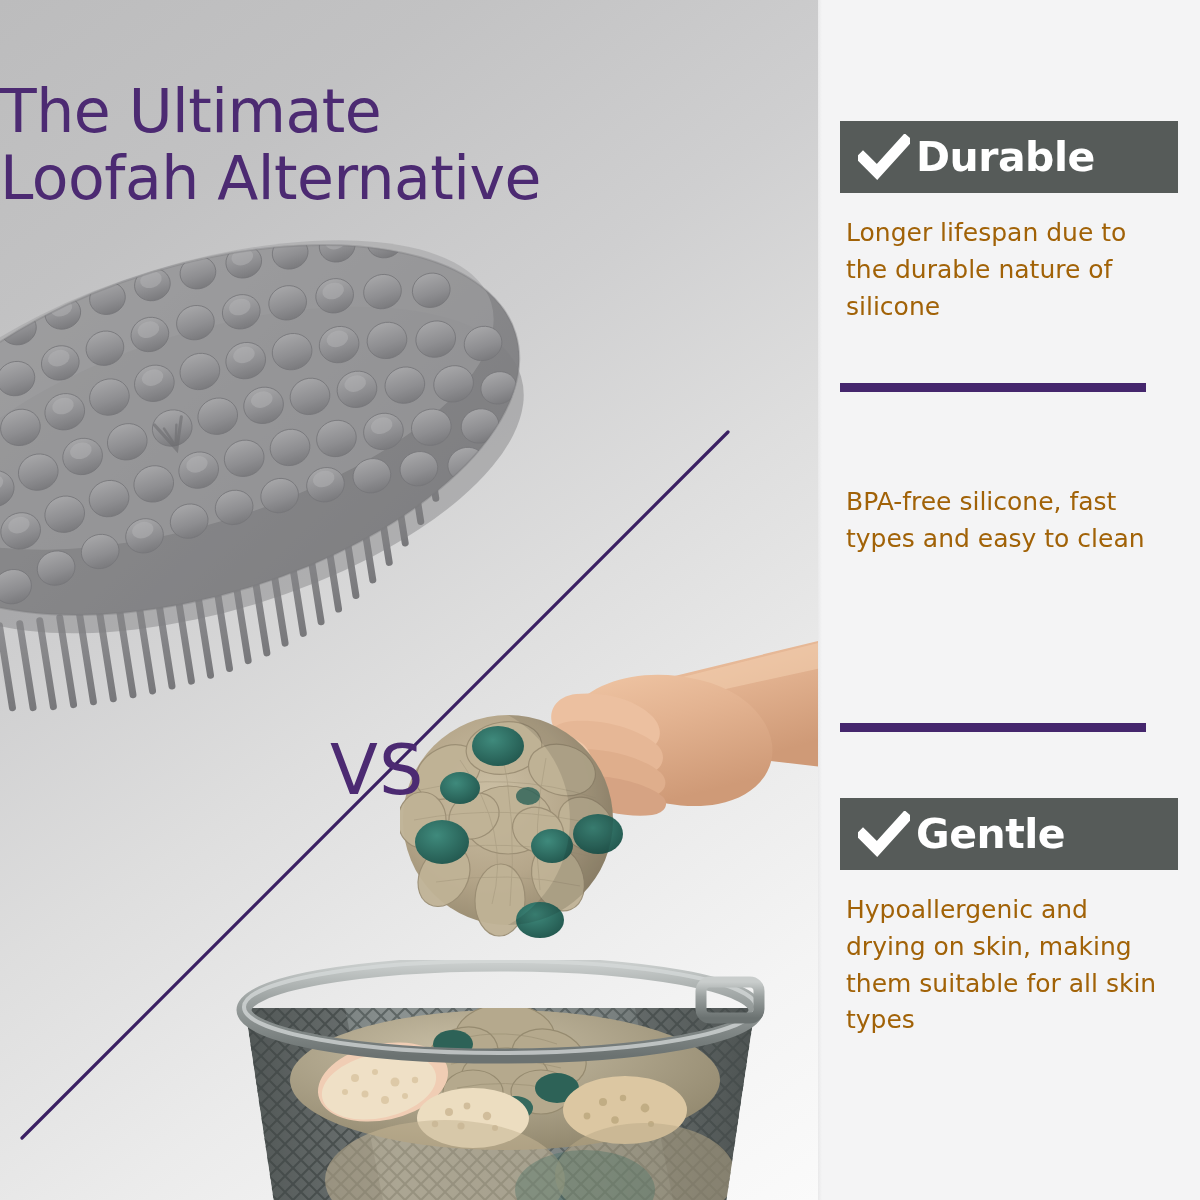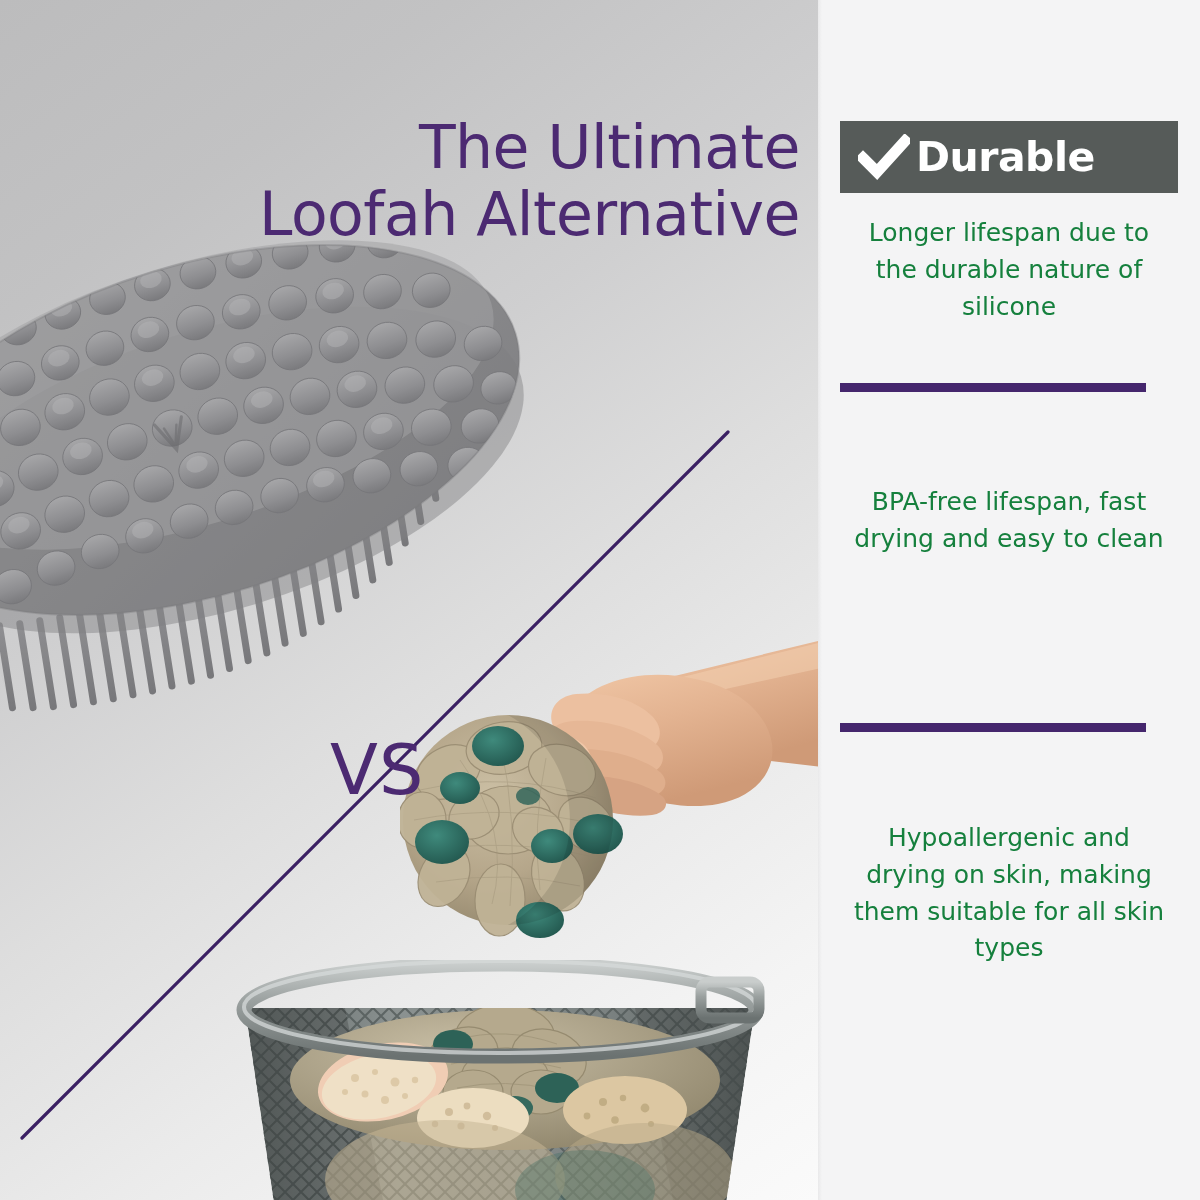--- a/index.html
+++ b/index.html
@@ -43,23 +43,22 @@
     left: 0; top: 0;
     width: 818px; height: 1200px;
     pointer-events: none;
   }
 
   
   #title-block {
     position: absolute;
     left: 0; top: 78px;
     width: 800px;
-    text-align: right;
+    text-align: left;
     z-index: 40;
-    margin-top: 36px;
   }
   #title-block .line {
     font-family: "DejaVu Sans", sans-serif;
     font-size: 60px;
     line-height: 1.12;
     letter-spacing: -0.5px;
     color: #4c2a72;
     font-weight: 400;
     white-space: nowrap;
   }
@@ -135,25 +134,25 @@
     font-size: 41px;
     line-height: 1;
     color: #ffffff;
     letter-spacing: -0.5px;
     padding-right: 16px;
     white-space: nowrap;
     font-weight: bold;
   }
   .feature-desc {
     margin-top: 22px;
-    text-align: center;
+    text-align: left;
     font-family: "DejaVu Sans", sans-serif;
     font-size: 25px;
     line-height: 1.47;
-    color: #15803d;
+    color: #a16207;
     padding: 0 6px;
   }
   .feature-rule {
     position: absolute;
     left: 22px;
     width: 306px;
     height: 9px;
     background: #45266d;
   }
 
@@ -573,24 +572,30 @@
           <path d="M5 24 L19 38 L47 7" fill="none" stroke="#ffffff" stroke-width="11" stroke-linecap="square" stroke-linejoin="miter"></path>
         </svg>
         <span class="feature-title">Durable</span>
       </div>
       <div class="feature-desc">Longer lifespan due to the durable nature of silicone</div>
     </div>
 
     <div class="feature-rule" style="top:383px;"></div>
 
     <div class="feature-block" style="top:462px;">
-      <div class="feature-desc">BPA-free lifespan, fast drying and easy to clean</div>
+      <div class="feature-desc">BPA-free silicone, fast types and easy to clean</div>
     </div>
 
     <div class="feature-rule" style="top:723px;"></div>
 
     <div class="feature-block" style="top:798px;">
+      <div class="feature-banner">
+        <svg class="check-icon" viewBox="0 0 52 46" xmlns="http://www.w3.org/2000/svg">
+          <path d="M5 24 L19 38 L47 7" fill="none" stroke="#ffffff" stroke-width="11" stroke-linecap="square" stroke-linejoin="miter"></path>
+        </svg>
+        <span class="feature-title">Gentle</span>
+      </div>
       <div class="feature-desc">Hypoallergenic and drying on skin, making them suitable for all skin types</div>
     </div>
 
   </div>
 
 </div>
 
 </body></html>

